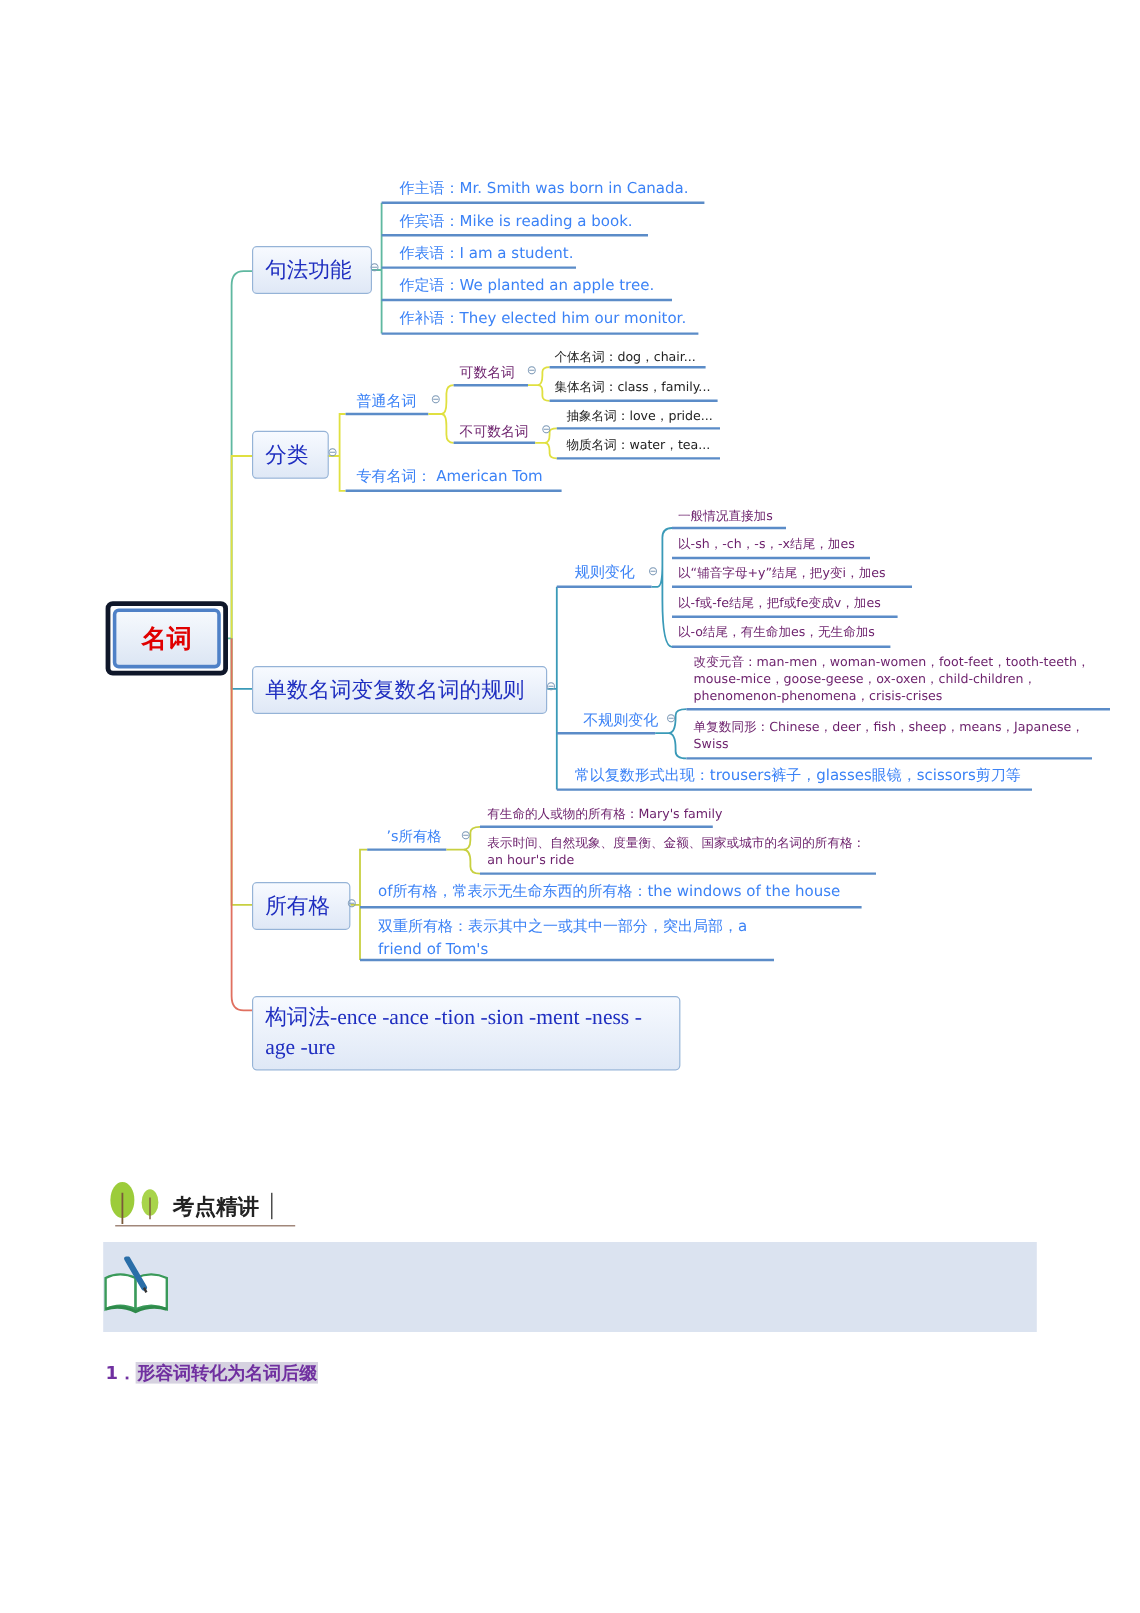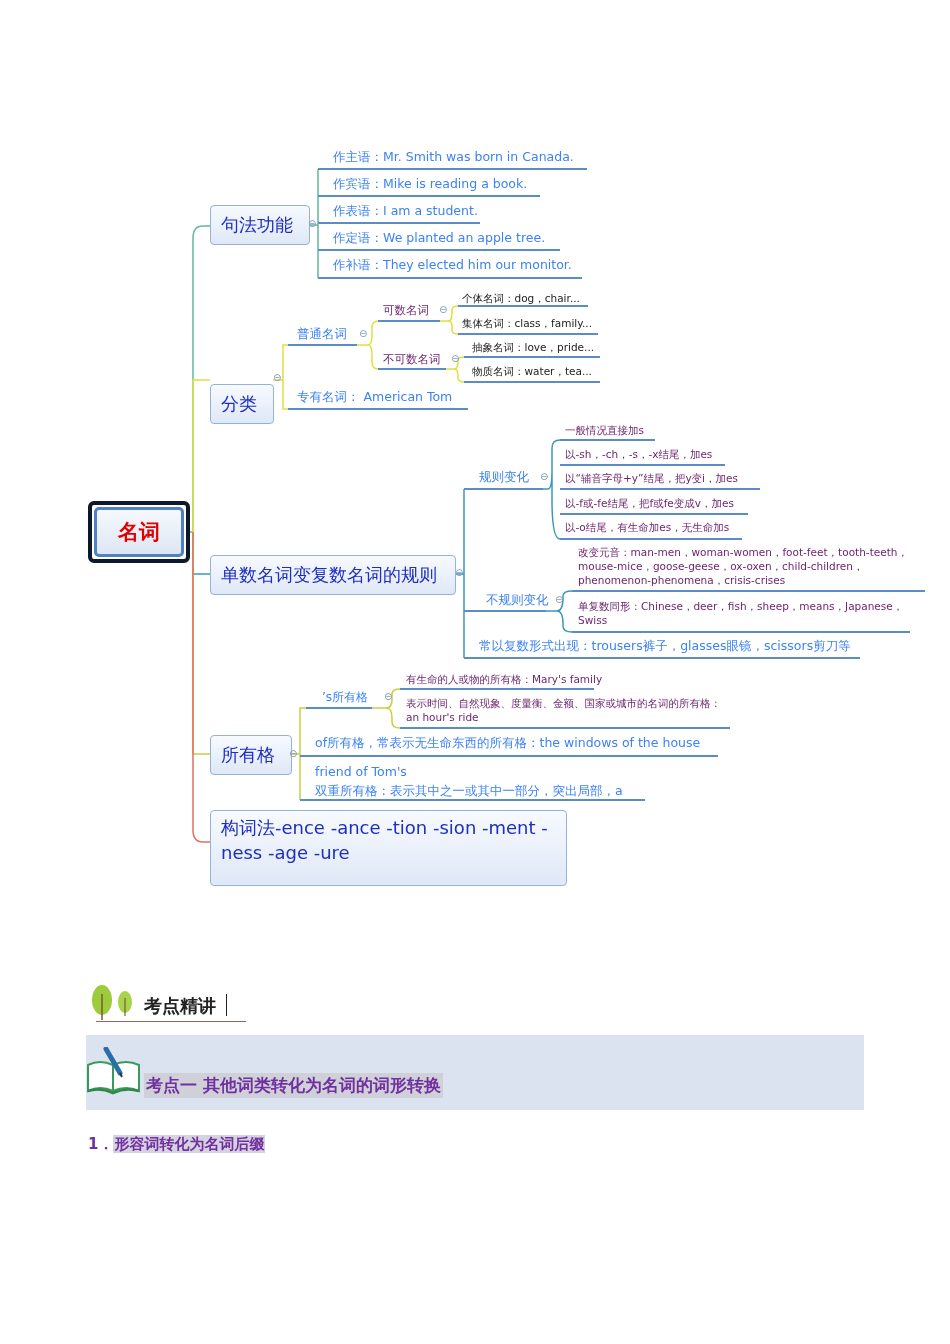--- a/index.html
+++ b/index.html
@@ -66,21 +66,21 @@
 </div>
 
 <div class="abs topic" style="left:210px;top:205px;width:100px;height:40px;">句法功能</div>
 <span class="abs col" style="left:308px;top:218px;">⊖</span>
 <div class="abs leaf green" style="left:333px;top:149px;">作主语：Mr. Smith was born in Canada.</div>
 <div class="abs leaf green" style="left:333px;top:176px;">作宾语：Mike is reading a book.</div>
 <div class="abs leaf green" style="left:333px;top:203px;">作表语：I am a student.</div>
 <div class="abs leaf green" style="left:333px;top:230px;">作定语：We planted an apple tree.</div>
 <div class="abs leaf green" style="left:333px;top:257px;">作补语：They elected him our monitor.</div>
 
-<div class="abs topic" style="left:210px;top:359px;width:64px;height:40px;margin-top:25px;">分类</div>
+<div class="abs topic" style="left:210px;top:359px;width:64px;height:40px;">分类</div>
 <span class="abs col" style="left:273px;top:372px;">⊖</span>
 <div class="abs leaf green" style="left:297px;top:326px;">普通名词</div>
 <span class="abs col" style="left:359px;top:328px;">⊖</span>
 <div class="abs leaf purple" style="left:383px;top:302px;font-size:11.5px;">可数名词</div>
 <span class="abs col" style="left:439px;top:304px;">⊖</span>
 <div class="abs leaf purple" style="left:383px;top:351px;font-size:11.5px;">不可数名词</div>
 <span class="abs col" style="left:451px;top:353px;">⊖</span>
 <div class="abs leaf small" style="left:462px;top:291px;color:#222;">个体名词：dog，chair...</div>
 <div class="abs leaf small" style="left:462px;top:316px;color:#222;">集体名词：class，family...</div>
 <div class="abs leaf small" style="left:472px;top:340px;color:#222;">抽象名词：love，pride...</div>
@@ -113,25 +113,25 @@
 <span class="abs col" style="left:289px;top:748px;">⊖</span>
 <div class="abs leaf green" style="left:322px;top:689px;font-size:12px;">’s所有格</div>
 <span class="abs col" style="left:384px;top:691px;">⊖</span>
 <div class="abs small purple" style="left:406px;top:672px;">有生命的人或物的所有格：Mary's family</div>
 <div class="abs small purple" style="left:406px;top:696px;">
   <div>表示时间、自然现象、度量衡、金额、国家或城市的名词的所有格：</div>
   <div>an hour's ride</div>
 </div>
 <div class="abs leaf green" style="left:315px;top:735px;">of所有格，常表示无生命东西的所有格：the windows of the house</div>
 <div class="abs green" style="left:315px;top:762px;font-size:12.5px;line-height:19px;">
+  <div>双重所有格：表示其中之一或其中一部分，突出局部，a</div>
   <div>friend of Tom's</div>
-  <div>双重所有格：表示其中之一或其中一部分，突出局部，a</div>
 </div>
 
-<div class="abs topic multi" style="left:210px;top:810px;width:357px;height:76px;">构词法-ence -ance -tion -sion -ment -ness -age -ure</div>
+<div class="abs topic multi" style="left:210px;top:830px;width:357px;height:62px;font-family:Liberation Serif, serif;">构词法-ence -ance -tion -sion -ment -ness -age -ure</div>
 
 <div class="abs" style="left:88px;top:980px;width:160px;height:44px;">
   <svg width="48" height="44" viewBox="0 0 48 44" style="position:absolute;left:0;top:0;">
     <ellipse cx="14" cy="20" rx="10" ry="15" fill="#9ccc3a"></ellipse>
     <line x1="14" y1="14" x2="14" y2="40" stroke="#7a5a3a" stroke-width="1.5"></line>
     <ellipse cx="37" cy="22" rx="7" ry="11" fill="#a8d44a"></ellipse>
     <line x1="37" y1="18" x2="37" y2="36" stroke="#7a5a3a" stroke-width="1.2"></line>
   </svg>
   <span class="abs sec-title" style="left:56px;top:14px;">考点精讲</span>
   <span class="abs" style="left:138px;top:14px;width:1px;height:22px;background:#222;"></span>
@@ -139,18 +139,17 @@
 </div>
 
 <div class="abs banner">
   <svg class="abs" style="left:0;top:12px;" width="56" height="48" viewBox="0 0 56 48">
     <path d="M2 18 Q14 12 27 18 V44 Q14 38 2 44 Z" fill="#ffffff" stroke="#3a9a5a" stroke-width="2"></path>
     <path d="M27 18 Q40 12 53 18 V44 Q40 38 27 44 Z" fill="#ffffff" stroke="#3a9a5a" stroke-width="2"></path>
     <path d="M2 44 Q14 40 27 46 Q40 40 53 44" fill="none" stroke="#2e8a4a" stroke-width="2.5"></path>
     <line x1="20" y1="2" x2="34" y2="26" stroke="#2a6ea8" stroke-width="5" stroke-linecap="round"></line>
     <line x1="34" y1="26" x2="36" y2="30" stroke="#333" stroke-width="2"></line>
   </svg>
-  <span class="abs banner-title" style="left:58px;top:38px;">考点一 其他词类转化为名词的词形转换</span>
 </div>
 
 <div class="abs sub-title" style="left:88px;top:1135px;">
   <span>1．</span><span class="sub-hl">形容词转化为名词后缀</span>
 </div>
 
 </body></html>

